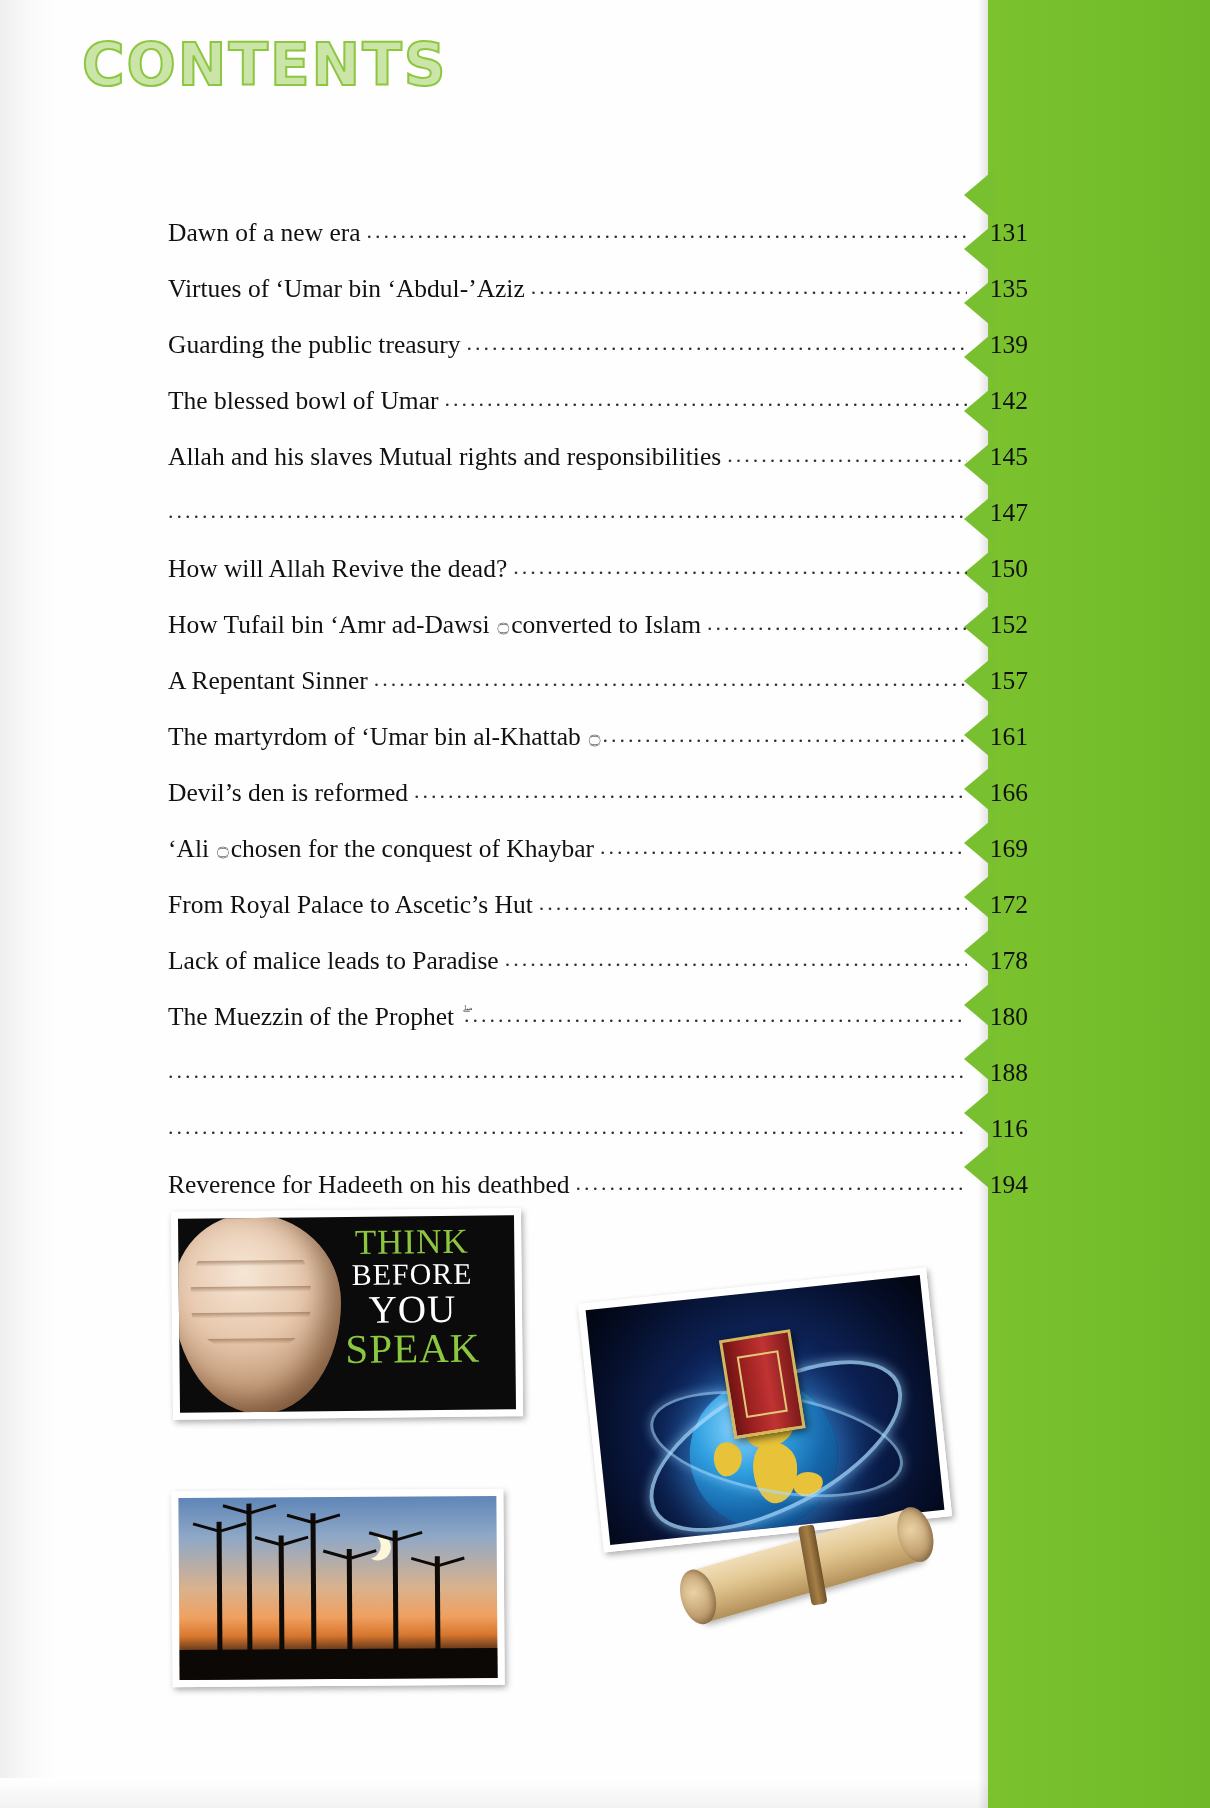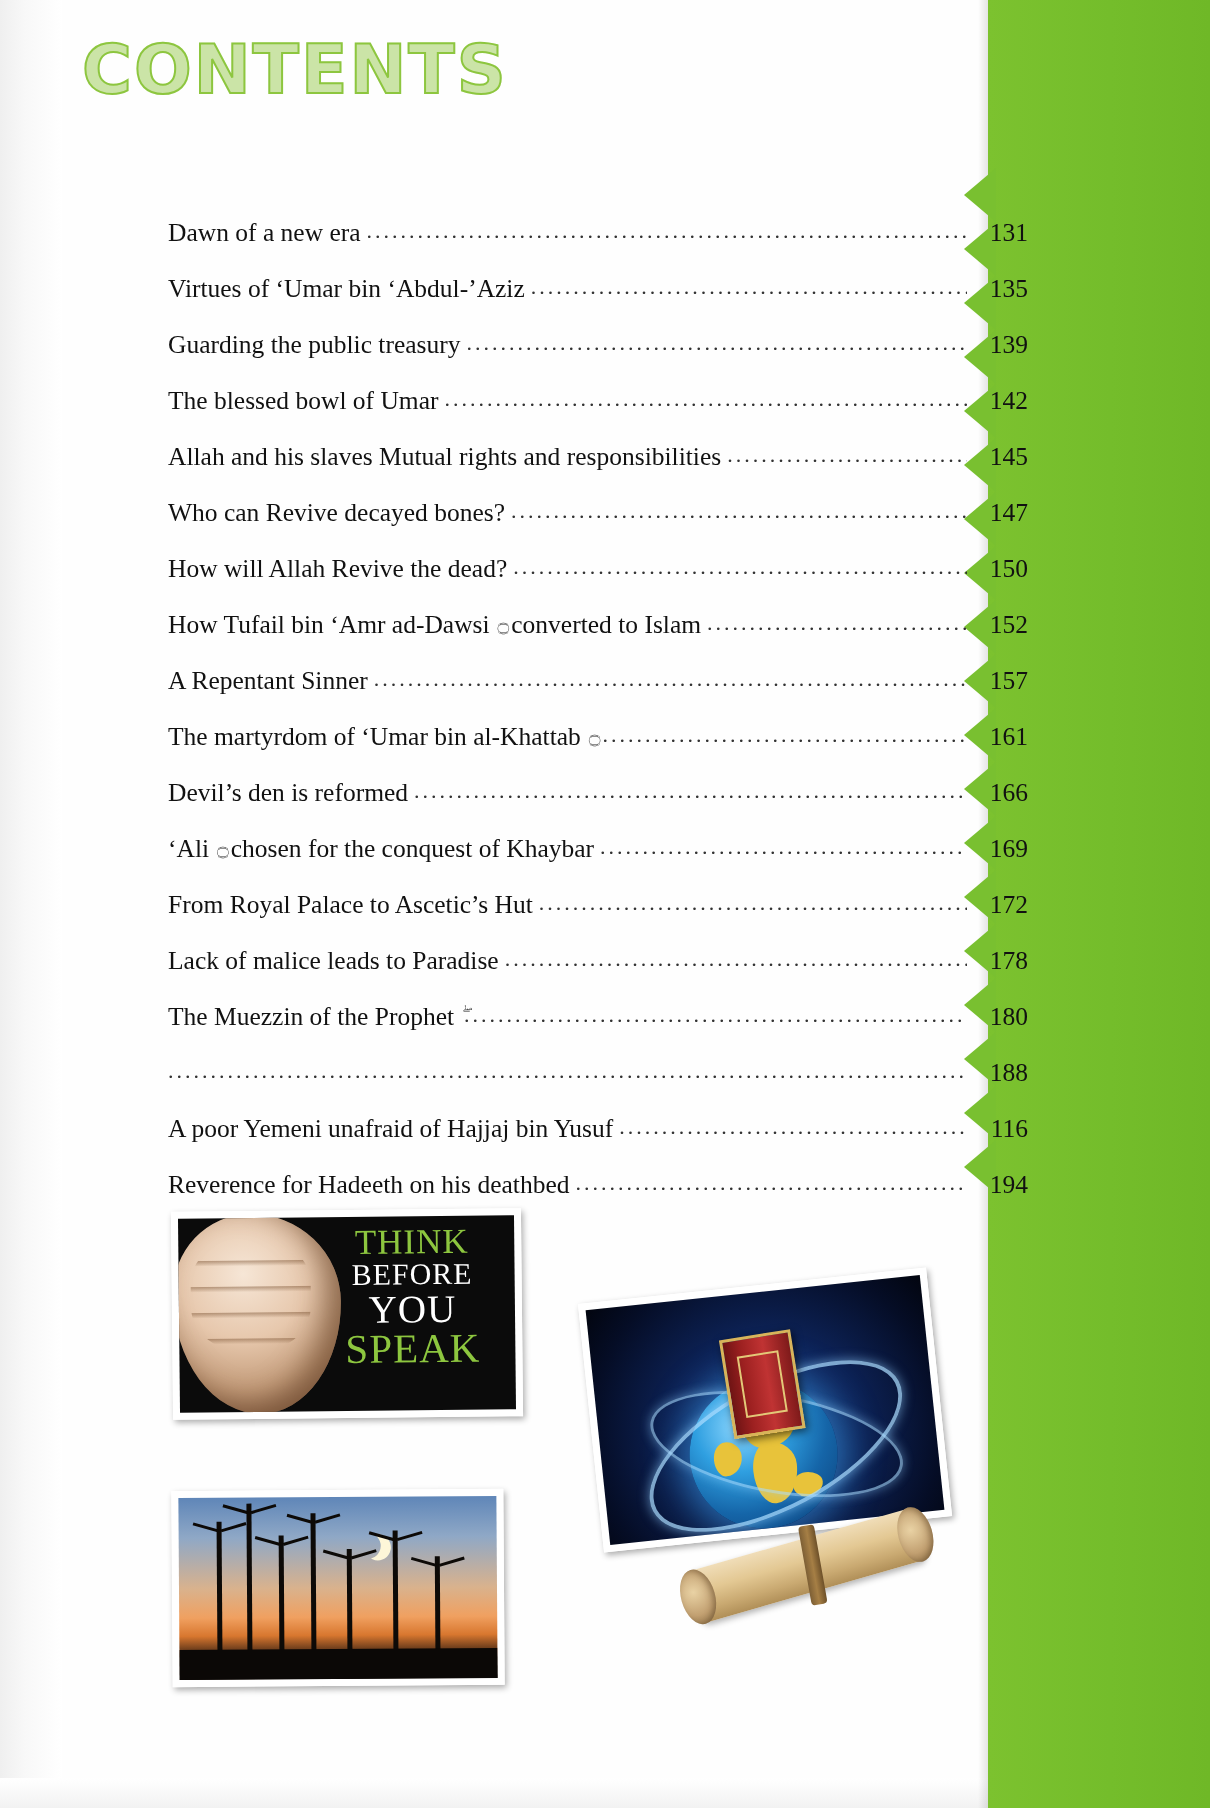--- a/index.html
+++ b/index.html
@@ -71,21 +71,21 @@
     border-bottom: 27px solid transparent;
     border-right: 32px solid #79c030;
   }
 
   
   .contents-heading {
     position: absolute;
     left: 82px;
     top: 36px;
     font-family: "DejaVu Sans", sans-serif;
-    font-size: 68px;
+    font-size: 58px;
     font-weight: bold;
     letter-spacing: 2px;
     color: transparent;
     -webkit-text-stroke: 2px #8dc63f;
     text-stroke: 2px #8dc63f;
     text-shadow: 0 0 1px rgba(141,198,63,0.45);
     line-height: 1;
     user-select: none;
   }
 
@@ -441,21 +441,20 @@
         <span class="toc-title">The blessed bowl of Umar</span>
         <span class="toc-dots">........................................................................................................................</span>
         <span class="toc-page">142</span>
       </div>
       <div class="toc-row">
         <span class="toc-title">Allah and his slaves Mutual rights and responsibilities</span>
         <span class="toc-dots">........................................................................................................................</span>
         <span class="toc-page">145</span>
       </div>
       <div class="toc-row">
-        <span class="toc-title">Who can Revive decayed bones?</span>
         <span class="toc-dots">........................................................................................................................</span>
         <span class="toc-page">147</span>
       </div>
       <div class="toc-row">
         <span class="toc-title">How will Allah Revive the dead?</span>
         <span class="toc-dots">........................................................................................................................</span>
         <span class="toc-page">150</span>
       </div>
       <div class="toc-row">
         <span class="toc-title">How Tufail bin ‘Amr ad-Dawsi</span>
@@ -501,21 +500,20 @@
         <span class="toc-title">The Muezzin of the Prophet</span>
         <span class="honorific">ۖ</span>
         <span class="toc-dots">........................................................................................................................</span>
         <span class="toc-page">180</span>
       </div>
       <div class="toc-row">
         <span class="toc-dots">........................................................................................................................</span>
         <span class="toc-page">188</span>
       </div>
       <div class="toc-row">
-        <span class="toc-title">A poor Yemeni unafraid of  Hajjaj bin Yusuf</span>
         <span class="toc-dots">........................................................................................................................</span>
         <span class="toc-page">116</span>
       </div>
       <div class="toc-row">
         <span class="toc-title">Reverence for Hadeeth on his deathbed</span>
         <span class="toc-dots">........................................................................................................................</span>
         <span class="toc-page">194</span>
       </div>
     </div>
 

